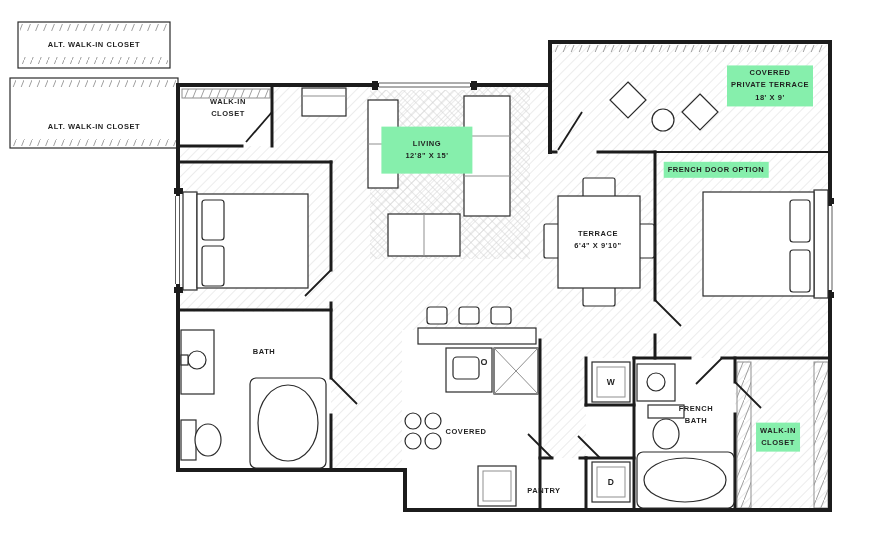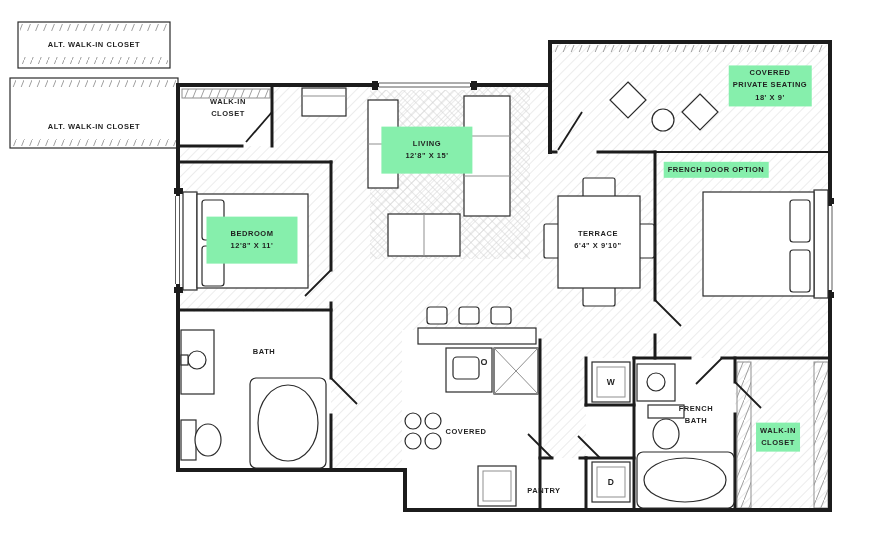--- a/index.html
+++ b/index.html
@@ -251,29 +251,25 @@
   <div class="lbl clear" style="left:228px;top:108px">
     <div>WALK-IN</div>
     <div>CLOSET</div>
   </div>
   <div class="lbl boxed" style="left:427px;top:150px">
     <div>LIVING</div>
     <div>12'8" X 15'</div>
   </div>
   <div class="lbl" style="left:770px;top:86px">
     <div>COVERED</div>
-    <div>PRIVATE SEATING</div>
+    <div>PRIVATE TERRACE</div>
     <div>18' X 9'</div>
   </div>
   <div class="lbl" style="left:716px;top:170px">
     <div>FRENCH DOOR OPTION</div>
-  </div>
-  <div class="lbl boxed" style="left:252px;top:240px">
-    <div>BEDROOM</div>
-    <div>12'8" X 11'</div>
   </div>
   <div class="lbl clear" style="left:598px;top:240px">
     <div>TERRACE</div>
     <div>6'4" X 9'10"</div>
   </div>
   <div class="lbl clear" style="left:264px;top:352px">
     <div>BATH</div>
   </div>
   <div class="lbl clear" style="left:466px;top:432px">
     <div>COVERED</div>

